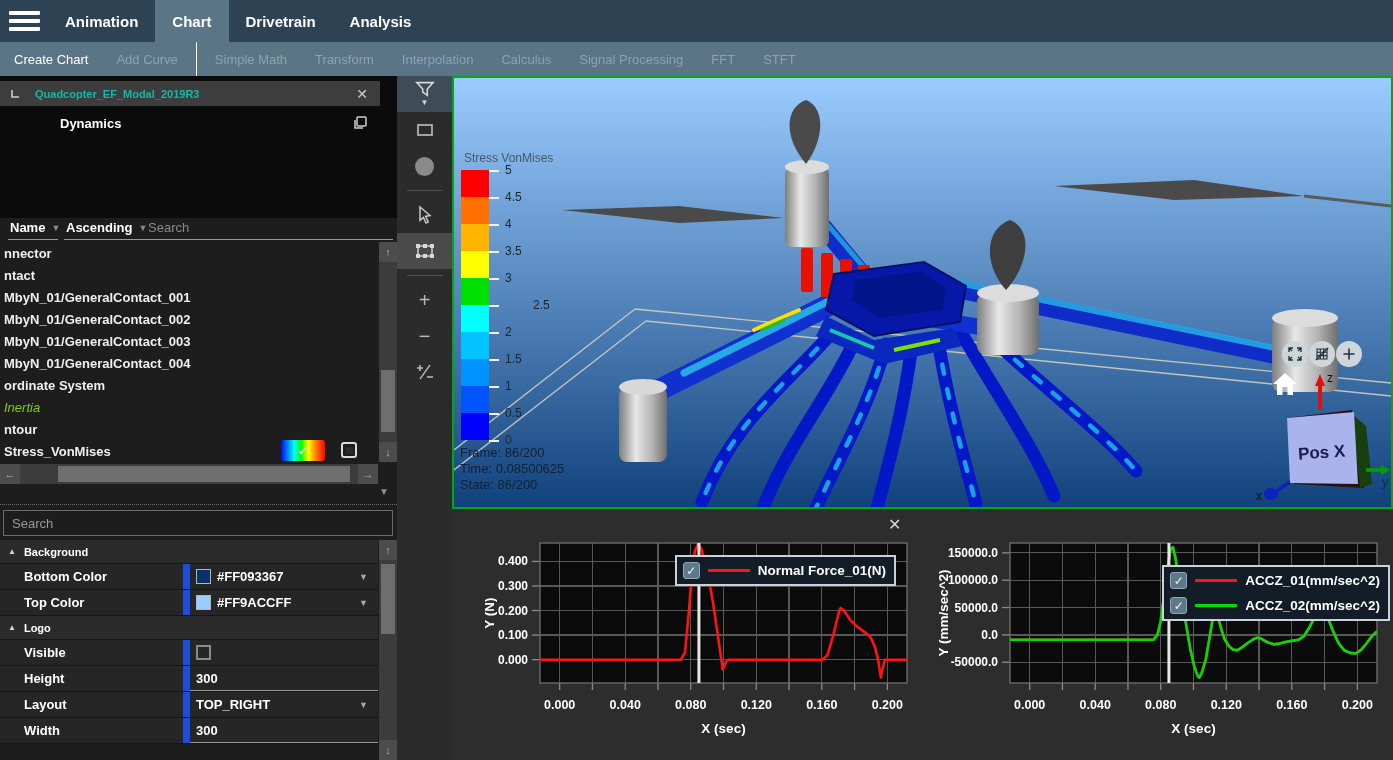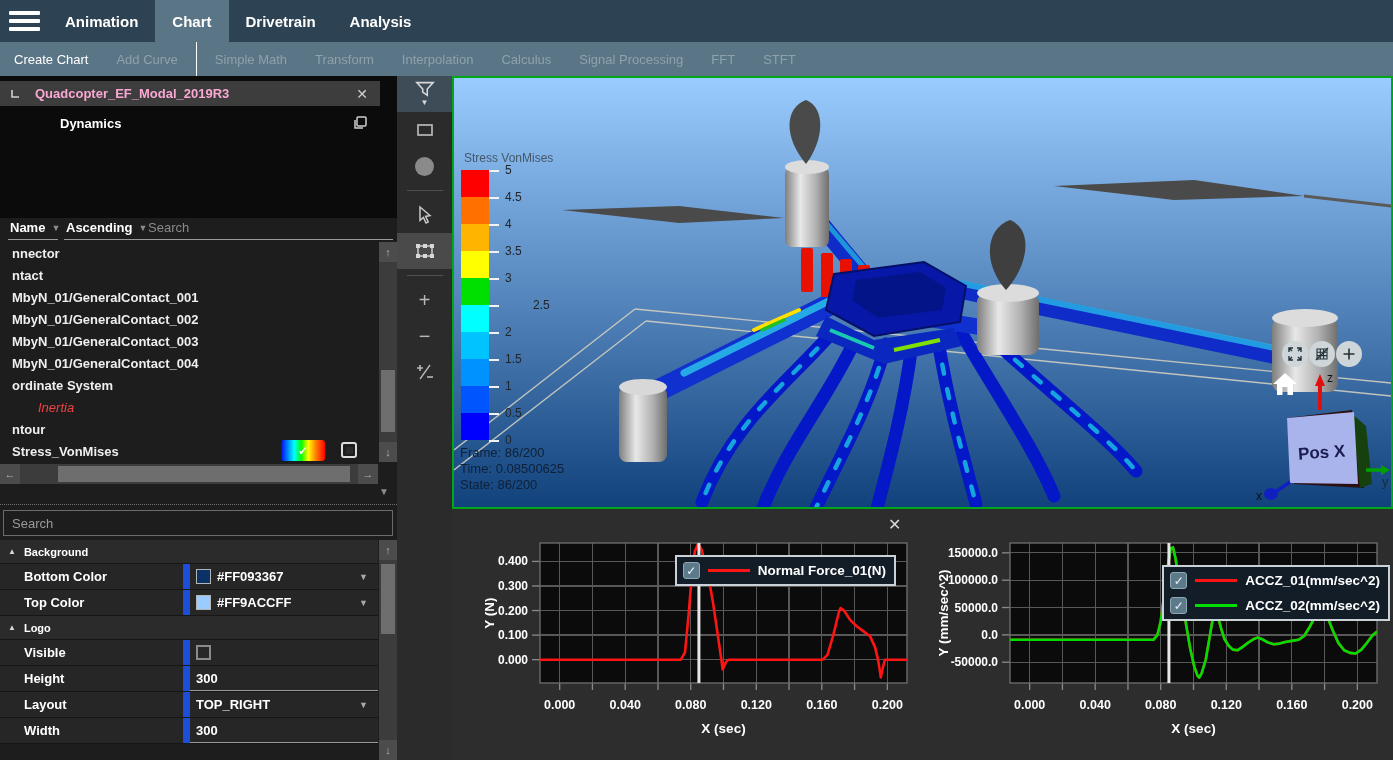--- a/index.html
+++ b/index.html
@@ -24,39 +24,39 @@
   .ribbon .rb.enabled { color:#ffffff; }
   .ribbon .rsep { width:1px; height:34px; background:#ffffff; margin:0 4px; }
 
   
   .left-panel { position:absolute; left:0; top:76px; width:397px; height:684px;
                 background:#1d1d1d; overflow:hidden; }
   .tree { position:absolute; left:0; top:0; width:397px; height:142px; background:#0b0b0b; }
   .tree-header { position:absolute; left:0; top:5px; width:380px; height:25px; background:#3d3d3d;
                  display:flex; align-items:center; }
   .tree-collapse { margin-left:9px; width:12px; height:12px; }
-  .tree-title { margin-left:14px; color:#f9a8d4; font-size:13px; font-weight:bold; flex:1; }
+  .tree-title { margin-left:14px; color:#14b8a6; font-size:11px; font-weight:bold; flex:1; }
   .tree-close { color:#cfcfcf; font-size:14px; margin-right:12px; cursor:pointer; }
   .tree-child { position:absolute; left:0; top:34px; width:380px; height:26px;
                 display:flex; align-items:center; }
   .tree-child-label { margin-left:60px; color:#fff; font-size:13px; font-weight:bold; flex:1; }
   .copy-icon { margin-right:12px; cursor:pointer; }
 
   .sort-row { position:absolute; left:0; top:142px; width:397px; height:24px; background:#1d1d1d;
               display:flex; align-items:flex-start; font-size:13px; }
   .sort-seg { display:flex; align-items:center; gap:6px; border-bottom:1px solid #9a9a9a;
               padding:2px 2px 4px 2px; cursor:pointer; }
   .sort-seg b { color:#fff; } .sort-seg .car { color:#8a8a8a; font-size:9px; }
   .sort-search { flex:1; border-bottom:1px solid #9a9a9a; color:#8a8a8a; padding:2px 2px 4px 4px;
                  margin-right:4px; }
 
   .result-list { position:absolute; left:0; top:166px; width:397px; height:220px; overflow:hidden; }
   .list-item { position:relative; height:22px; display:flex; align-items:center; color:#efefef;
-               font-size:13px; font-weight:bold; padding-left:12px; cursor:pointer; }
-  .list-item.dimmed { color:#ef4444; font-style:italic; font-weight:normal;margin-left:26px; }
+               font-size:13px; font-weight:bold; padding-left:4px; cursor:pointer; }
+  .list-item.dimmed { color:#84cc16; font-style:italic; font-weight:normal; }
   .swatch-rainbow { position:absolute; right:72px; top:0px; width:44px; height:21px; border-radius:3px;
       background:linear-gradient(90deg,#0008ff,#00ffff 30%,#00ff00 46%,#ffff00 62%,#ff8000 79%,#ff0000);
       display:flex; align-items:center; justify-content:center; color:#fff; font-size:12px; cursor:pointer; }
   .del-icon { position:absolute; right:40px; top:2px; width:16px; height:16px; border:2px solid #dcdcdc;
               border-radius:3px; cursor:pointer; display:flex; align-items:center; justify-content:center; }
   .del-icon i { width:7px; height:7px; background:#2a2a2a; }
 
   .vscroll { position:absolute; right:0; width:18px; background:#3c3c3c; }
   .vs-btn { position:absolute; left:0; width:18px; height:20px; background:#4c4c4c; color:#b2b2b2;
             font-size:11px; text-align:center; line-height:20px; cursor:pointer; }

